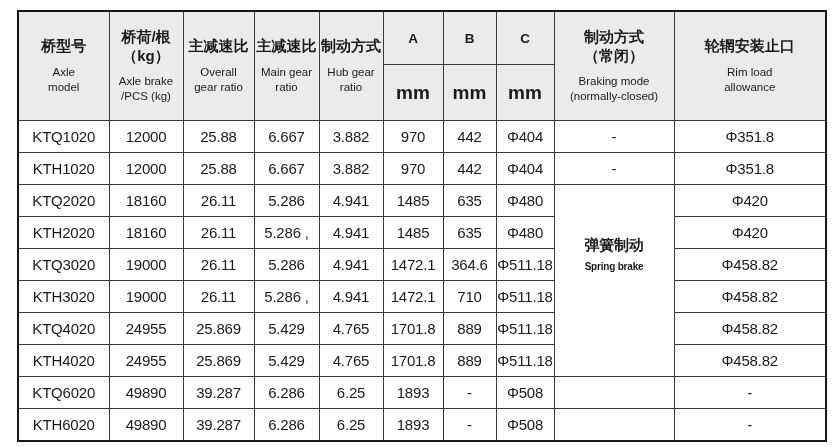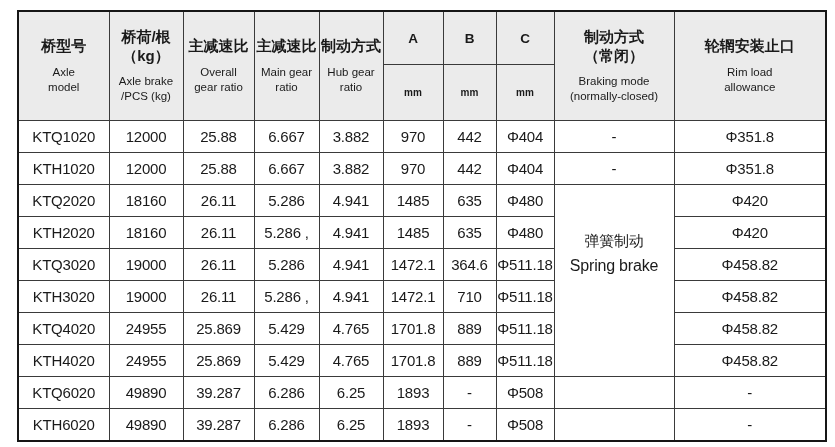--- a/index.html
+++ b/index.html
@@ -53,25 +53,25 @@
     margin-top: 9px;
   }
   .hstack {
     display: flex;
     flex-direction: column;
     justify-content: center;
     align-items: center;
     height: 100%;
   }
   th.habc { font-size: 13.5px; font-weight: 700; }
-  th.hmm  { font-size: 10px;  font-weight: 700; }
+  th.hmm  { font-size: 19px;  font-weight: 700; }
   td.brakecell { vertical-align: middle; }
   .brake-inner { transform: translateY(-27px); }
-  .brake-zh { font-weight: 400; font-size: 15px; line-height: 1.2; }
-  .brake-en { font-weight: 400; font-size: 16px; margin-top: 7px; }
+  .brake-zh { font-weight: 700; font-size: 15px; line-height: 1.2; }
+  .brake-en { font-weight: 700; font-size: 10px; margin-top: 7px; }
 </style>
 </head>
 <body>
 
 <div class="table-wrap">
 <table class="spec">
   <colgroup>
     <col style="width:91px">
         <col style="width:74px">
         <col style="width:71px">

